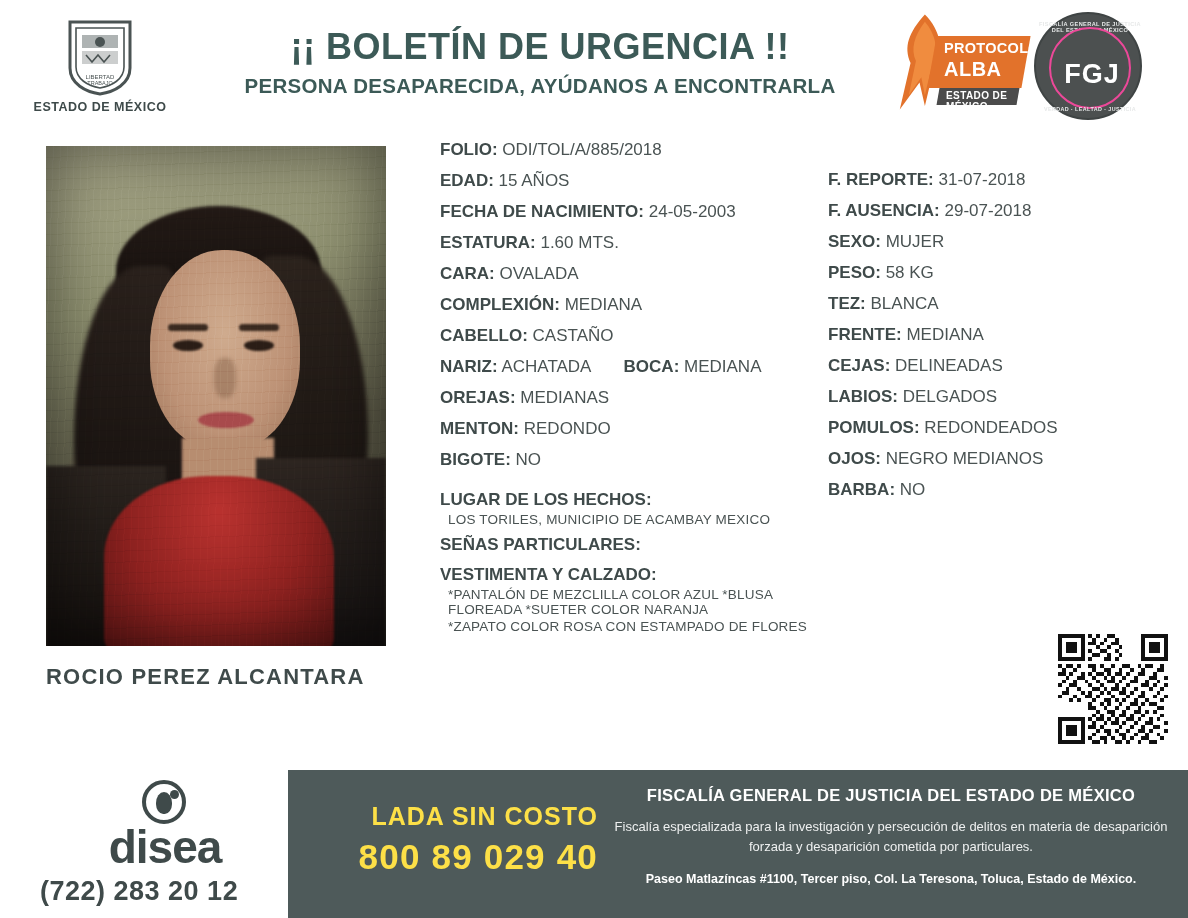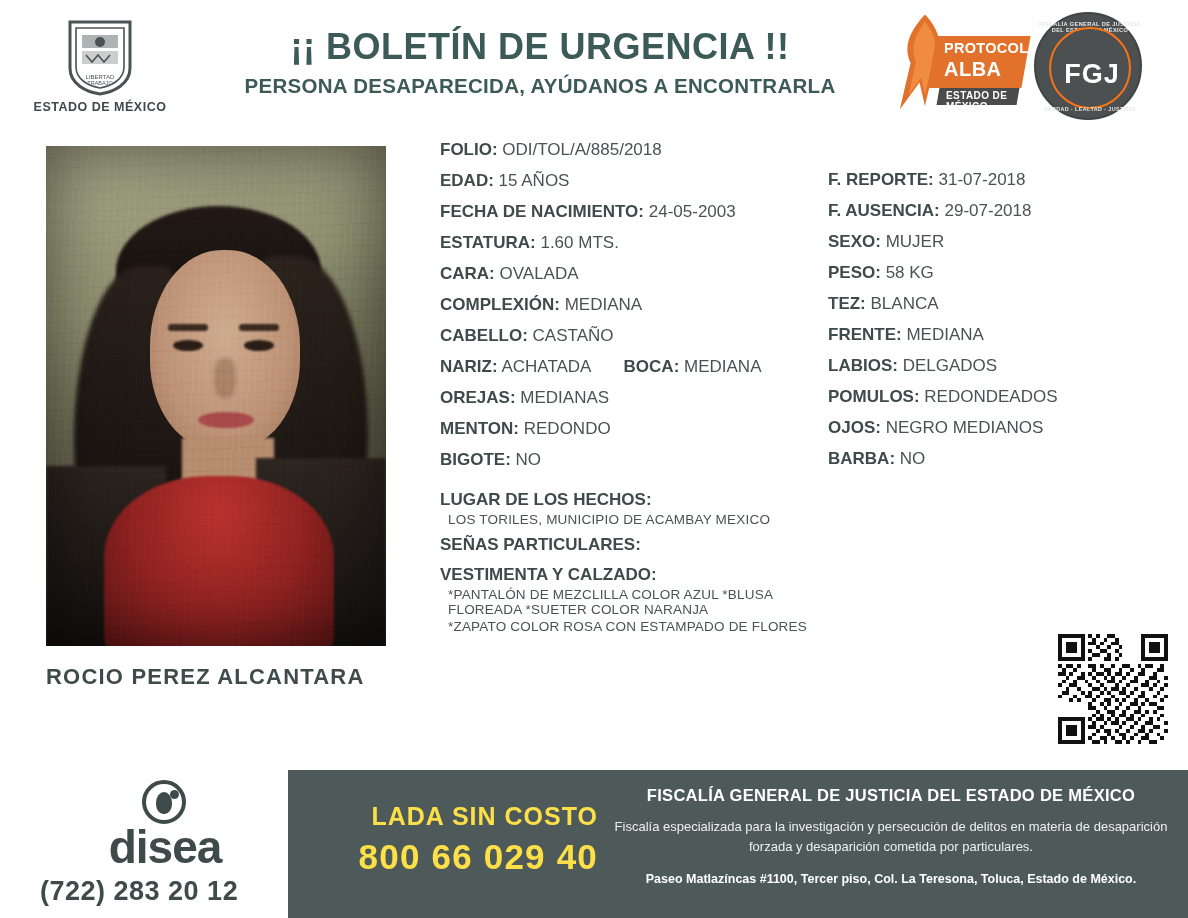--- a/index.html
+++ b/index.html
@@ -61,21 +61,21 @@
   .fgj {
     position:absolute; left:1034px; top:12px; width:108px; height:108px;
   }
   .fgj-outer {
     width:108px; height:108px; border-radius:50%;
     background:#4c5050; position:relative;
     border:2px solid #3f4444;
   }
   .fgj-inner {
     position:absolute; left:13px; top:13px; width:82px; height:82px;
-    border-radius:50%; border:2px solid #f97316; background:#4c5050;
+    border-radius:50%; border:2px solid #ec4899; background:#4c5050;
   }
   .fgj-letters {
     position:absolute; left:0; top:30px; width:82px; text-align:center;
     font-size:27px; font-weight:bold; color:#ffffff; letter-spacing:1px;
   }
   .fgj-curve-top, .fgj-curve-bottom {
     position:absolute; width:108px; text-align:center; color:#e6e8e8;
     font-size:5.6px; letter-spacing:0.4px; font-weight:bold;
   }
   .fgj-curve-top { top:7px; left:0; }
@@ -371,20 +371,24 @@
     <span class="lbl">PESO:</span>
     <span class="val">58 KG</span>
   </div>
   <div class="row">
     <span class="lbl">TEZ:</span>
     <span class="val">BLANCA</span>
   </div>
   <div class="row">
     <span class="lbl">FRENTE:</span>
     <span class="val">MEDIANA</span>
+  </div>
+  <div class="row">
+    <span class="lbl">CEJAS:</span>
+    <span class="val">DELINEADAS</span>
   </div>
   <div class="row">
     <span class="lbl">LABIOS:</span>
     <span class="val">DELGADOS</span>
   </div>
   <div class="row">
     <span class="lbl">POMULOS:</span>
     <span class="val">REDONDEADOS</span>
   </div>
   <div class="row">
@@ -603,21 +607,21 @@
       <rect x="8" y="10" width="1" height="1"></rect>
     </g>
   </svg>
 </div>
 
 <div class="footer">
 
   <div class="footer-dark">
     <div class="lada">
       <div class="lada-1">LADA SIN COSTO</div>
-      <div class="lada-2">800 66 029 40</div>
+      <div class="lada-2">800 89 029 40</div>
     </div>
     <div class="fiscalia">
       <div class="fg-title">FISCALÍA GENERAL DE JUSTICIA DEL ESTADO DE MÉXICO</div>
       <div class="fg-desc">Fiscalía especializada para la investigación y persecución de delitos en materia de desaparición forzada y desaparición cometida por particulares.</div>
       <div class="fg-addr">Paseo Matlazíncas #1100, Tercer piso, Col. La Teresona, Toluca, Estado de México.</div>
     </div>
   </div>
 
   <div class="disea">
     <div class="disea-word">

